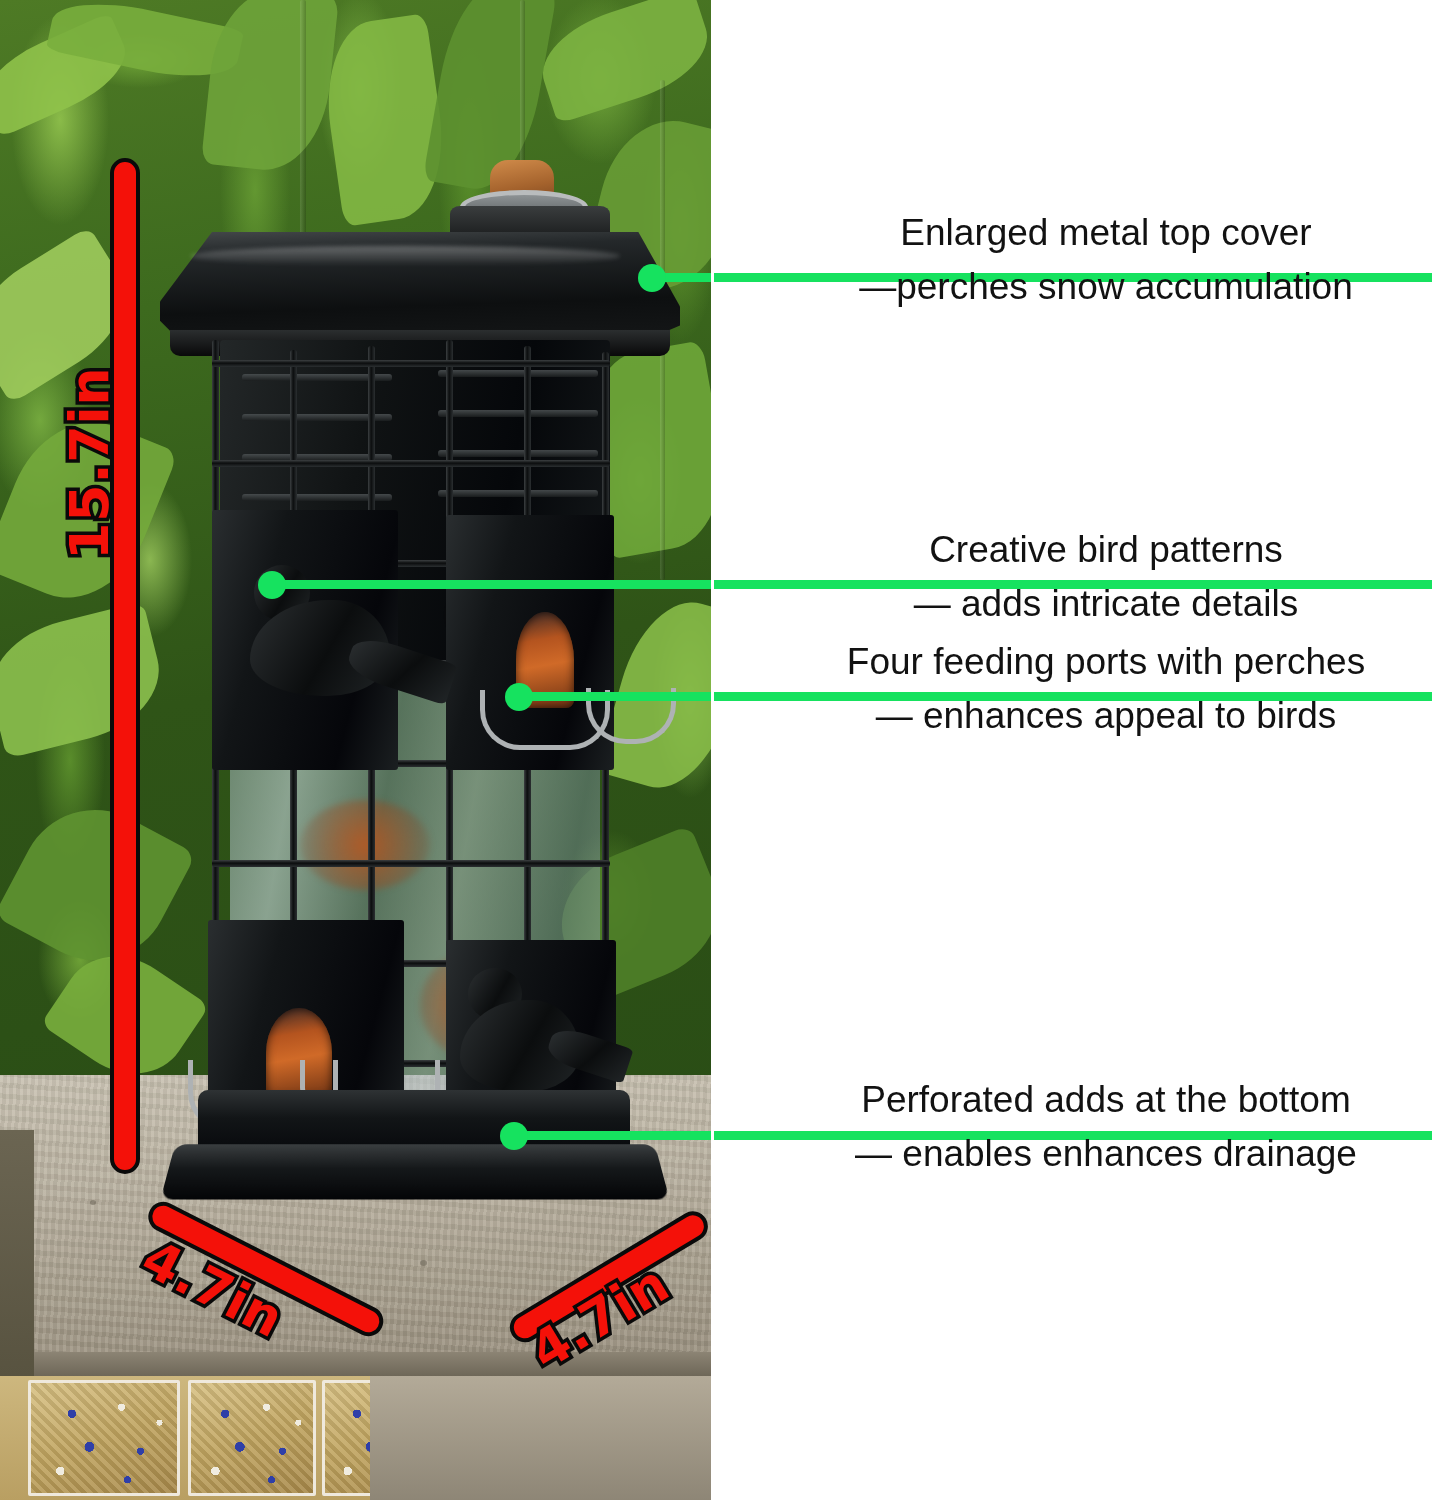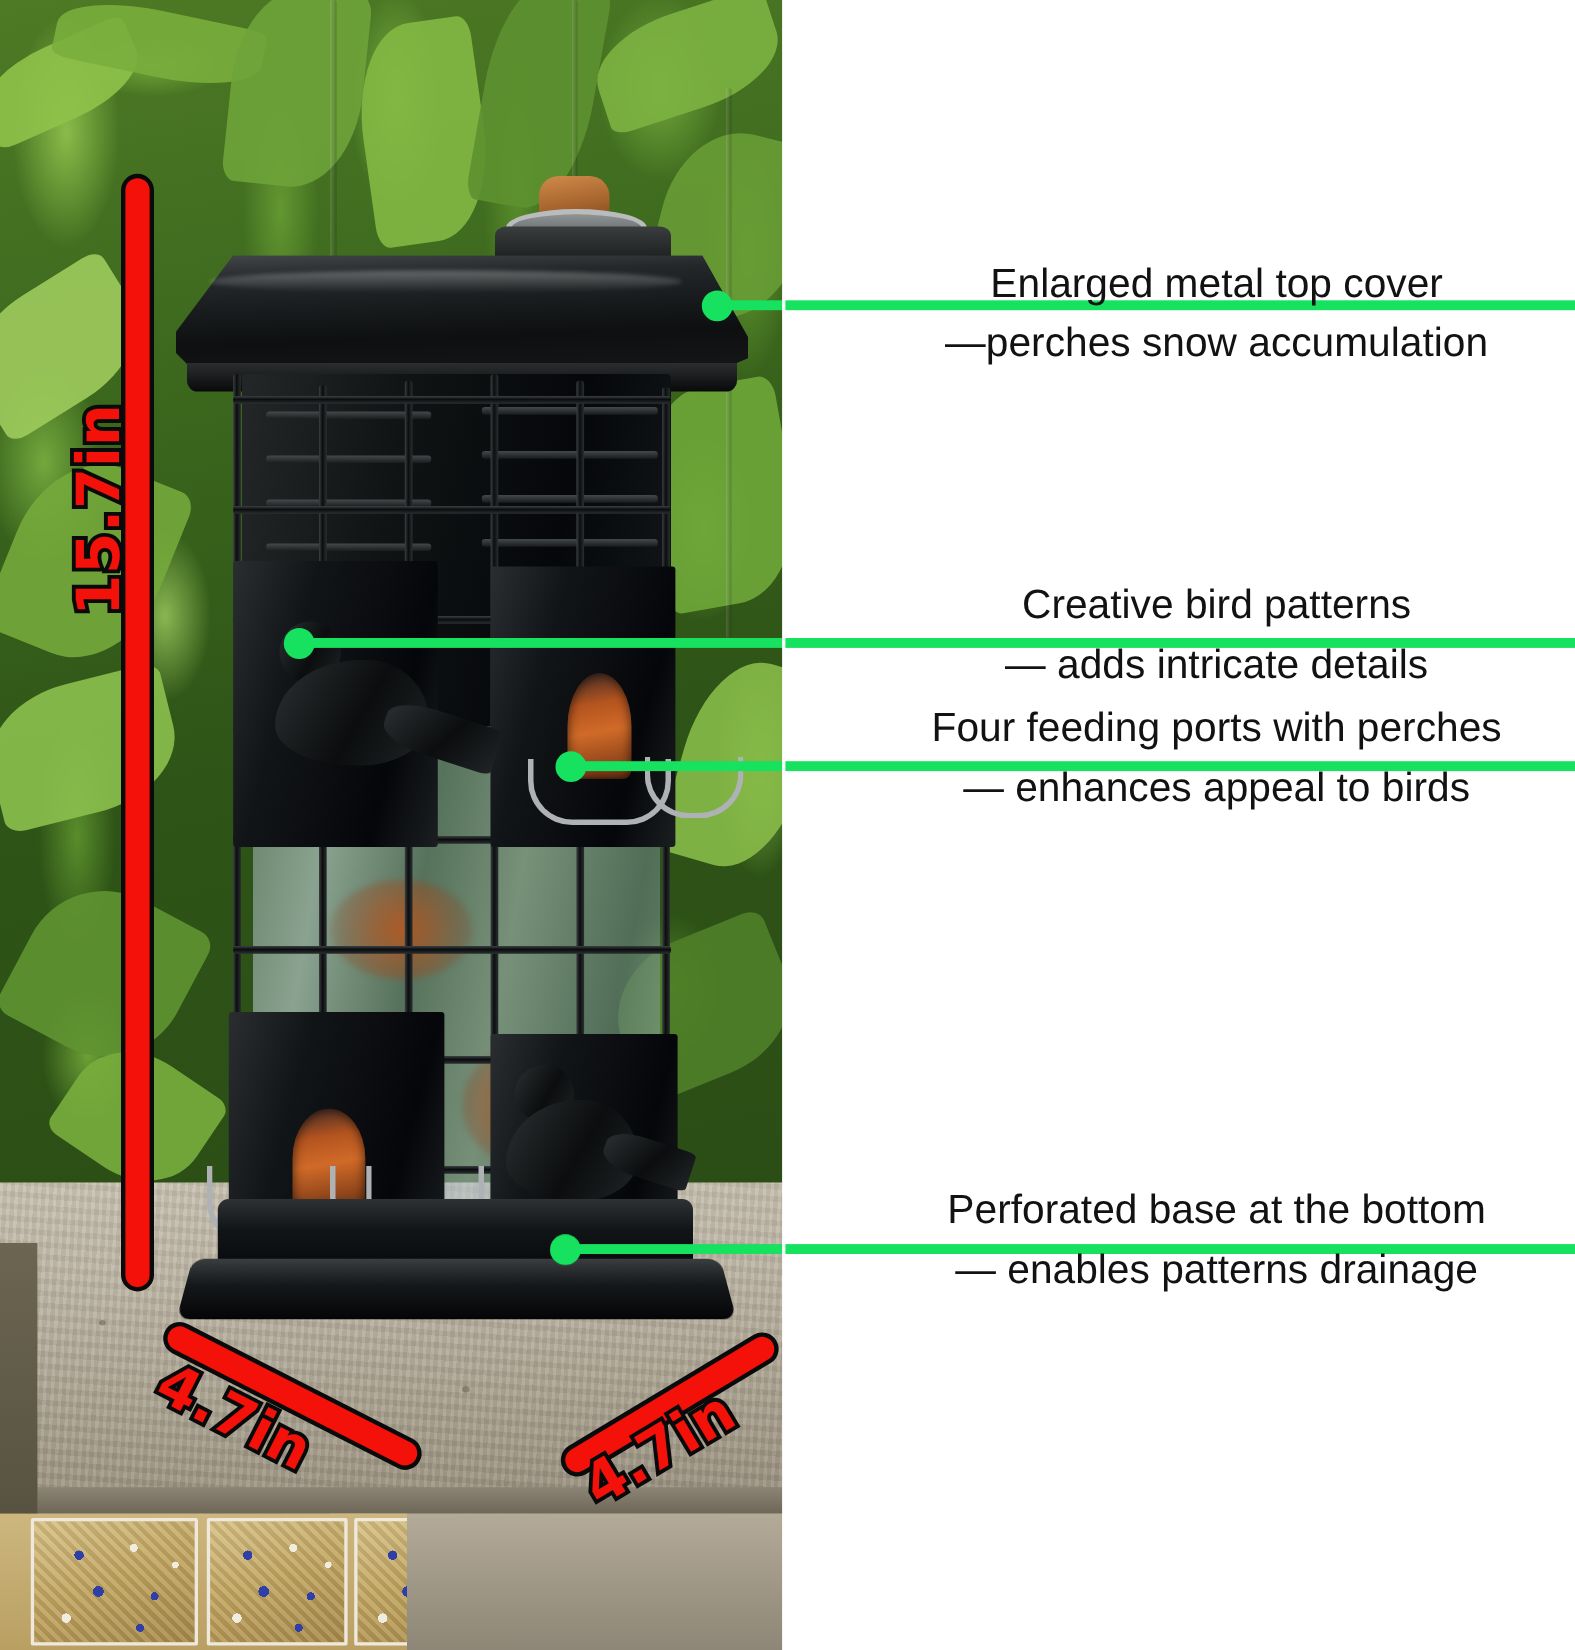--- a/index.html
+++ b/index.html
@@ -424,33 +424,33 @@
 
   <div class="lead-dot" style="left:258px;top:571px;"></div>
   <div class="lead-line" style="left:270px;top:580px;width:1162px;"></div>
 
   <div class="lead-dot" style="left:505px;top:683px;"></div>
   <div class="lead-line" style="left:517px;top:692px;width:915px;"></div>
 
   <div class="lead-dot" style="left:500px;top:1122px;"></div>
   <div class="lead-line" style="left:512px;top:1131px;width:920px;"></div>
 
-  <div class="callout" style="top:238px;">
+  <div class="callout" style="top:213px;">
     <div class="line1">Enlarged metal top cover</div>
     <div class="line2" style="margin-top:14px;">—perches snow accumulation</div>
   </div>
 
   <div class="callout" style="top:642px;">
     <div class="line1">Four feeding ports with perches</div>
     <div class="line2" style="margin-top:14px;">— enhances appeal to birds</div>
   </div>
 
   <div class="callout" style="top:530px;">
     <div class="line1">Creative bird patterns</div>
     <div class="line2" style="margin-top:14px;">— adds intricate details</div>
   </div>
 
   <div class="callout" style="top:1080px;">
-    <div class="line1">Perforated base at the bottom</div>
-    <div class="line2" style="margin-top:14px;">— enables patterns drainage</div>
+    <div class="line1">Perforated adds at the bottom</div>
+    <div class="line2" style="margin-top:14px;">— enables enhances drainage</div>
   </div>
 
 </div>
 
 </body></html>

